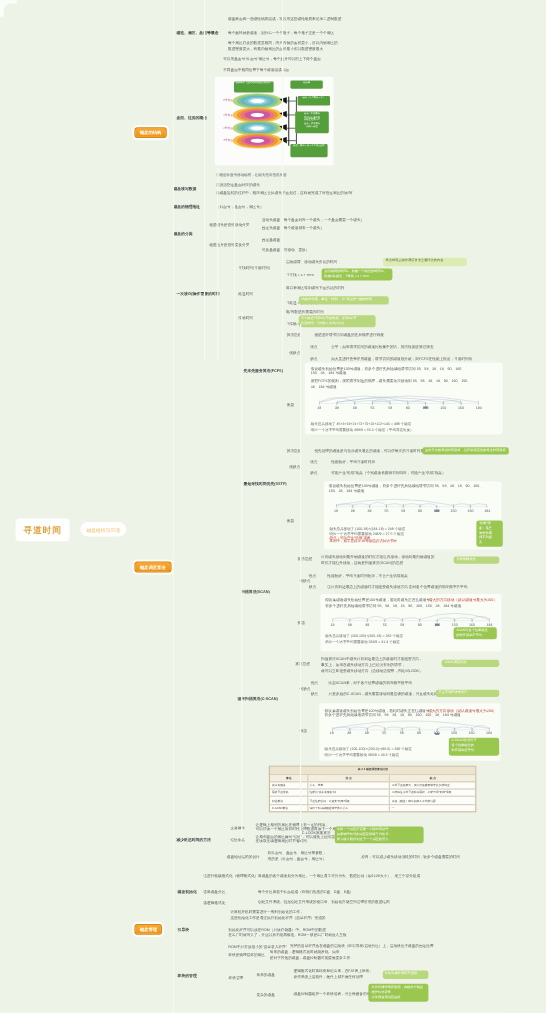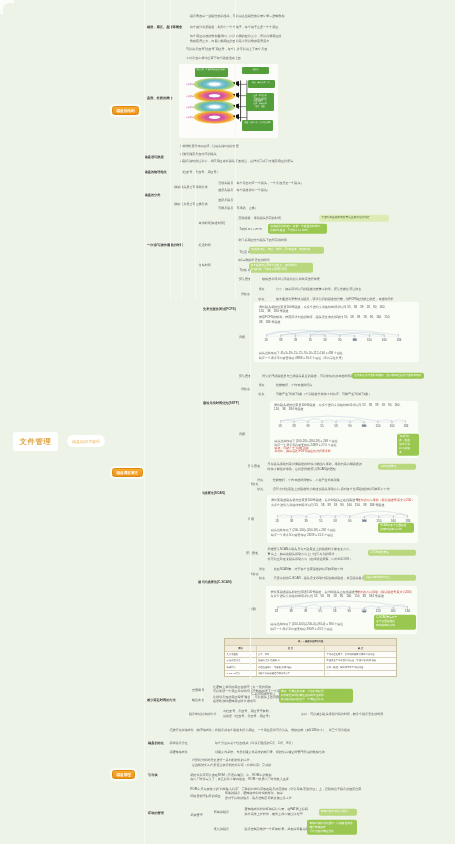--- a/index.html
+++ b/index.html
@@ -46,21 +46,21 @@
 .vrail{position:absolute;width:0.5px;background:#f5f9f0;}
 .tick{position:absolute;font-size:3px;color:#4e5c6b;transform:translate(-50%,0);white-space:nowrap;}
 </style>
 </head>
 <body>
 
 <div id="stage">
 <div class="corner">
       <i></i>
     </div>
-<div class="root">文件管理</div>
+<div class="root">寻道时间</div>
 <div class="rootchild">磁盘组织与管理</div>
 <div class="br" style="left:112px;top:106px">磁盘的结构</div>
 <div class="br" style="left:112px;top:468px">磁盘调度算法</div>
 <div class="br" style="left:112px;top:770px">磁盘管理</div>
 <div class="t b" style="left:147.0px;top:27.0px;">磁道、扇区、盘面等概念</div>
 <div class="t " style="left:190.0px;top:16.3px;">磁盘表面由一些磁性物质组成，可以用这些磁性物质来记录二进制数据</div>
 <div class="t " style="left:190.0px;top:27.2px;">每个圆环就是磁道，划分出一个个格子，每个格子正是一个个扇区</div>
 <div class="t w" style="left:190.0px;top:38.8px;">每个扇区存放的数据量相同，因为内侧的面积更小，所以内侧扇区的
 数据密度更大，而最内侧扇区的面积最小所以数据密度最大</div>
 <div class="t " style="left:186.0px;top:49.2px;">可以用盘面号“柱面号”扇区号，每个盘片可以用上下两个盘面</div>

